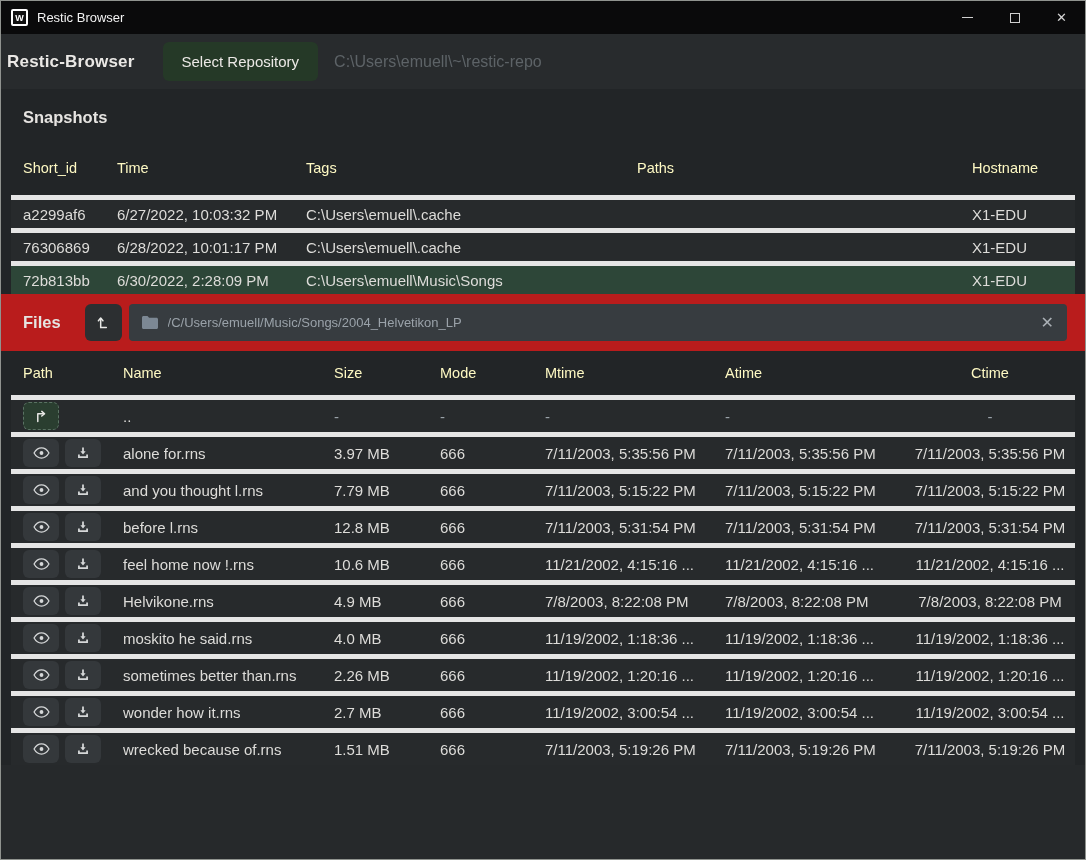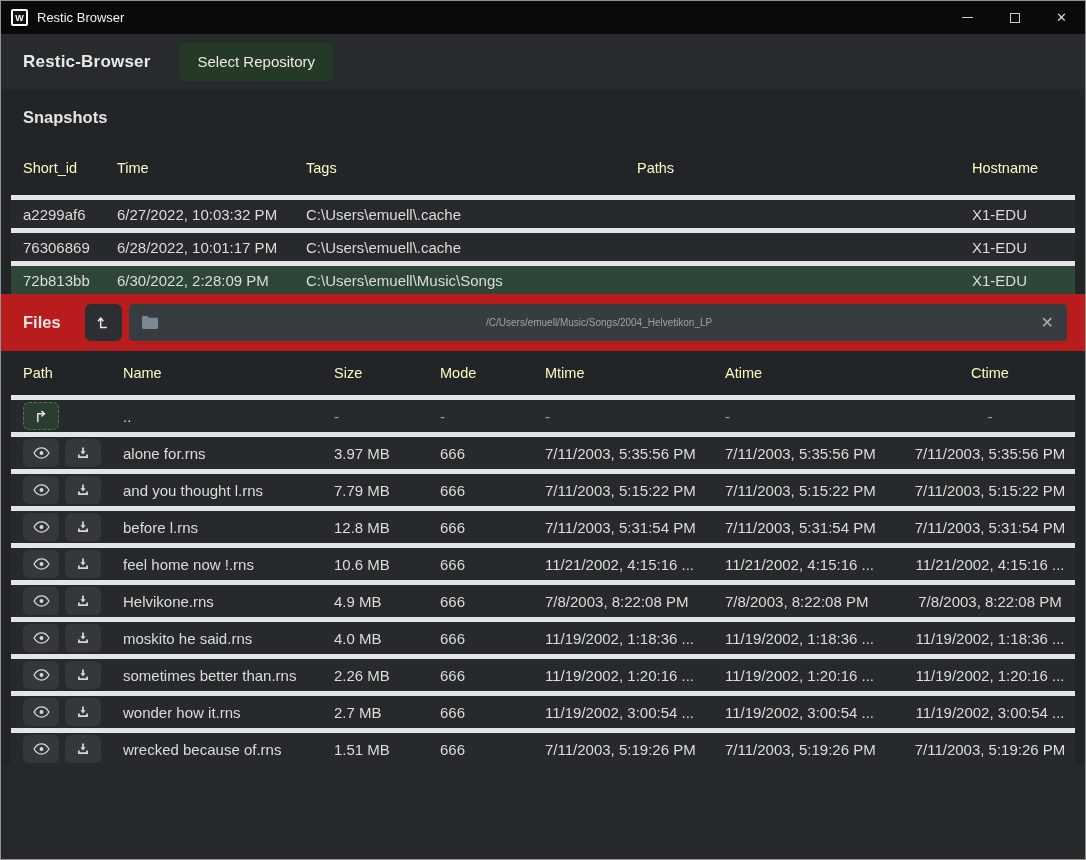--- a/index.html
+++ b/index.html
@@ -14,21 +14,21 @@
   .app-icon{width:17px;height:17px;background:#111;border:2px solid #fff;border-radius:2px;
     color:#fff;font-weight:800;font-size:9px;display:flex;align-items:center;justify-content:center;}
   .titlebar-title{color:#f2f2f2;font-size:13px;}
   .window-controls{display:flex;height:100%;}
   .win-btn{width:47px;height:100%;background:transparent;border:none;display:flex;
     align-items:center;justify-content:center;color:#cfcfcf;cursor:default;padding:0;}
   .min-glyph{display:block;width:11px;height:1px;background:#cfcfcf;}
   .max-glyph{display:block;width:10px;height:10px;border:1px solid #cfcfcf;background:transparent;}
   .close-glyph{font-size:13px;line-height:1;color:#d6d6d6;}
   
-  .toolbar{height:55px;background:#282b2d;display:flex;align-items:center;padding-left:22px;flex:0 0 auto;}
+  .toolbar{height:55px;background:#282b2d;display:flex;align-items:center;padding-left:6px;flex:0 0 auto;}
   .app-name{font-size:17px;font-weight:700;color:#eae8e5;letter-spacing:.2px;}
   .select-repo{margin-left:28px;background:#253927;color:#ece9e6;border:none;border-radius:6px;
     font-size:15px;font-weight:400;padding:11px 19px;cursor:default;}
   .repo-path{margin-left:16px;color:#5d6367;font-size:16px;}
   
   .band{background:#222527;display:flex;align-items:center;flex:0 0 auto;}
   .band.snapshots-band{height:57px;padding-left:22px;}
   .band-title{font-size:16.5px;font-weight:700;color:#e6e4e1;text-align:center;}
   
   .table-wrap{background:#222527;flex:0 0 auto;}
@@ -44,21 +44,21 @@
   .snap-gap{height:5px;background:#222527;}
   
   .files-bar{height:57px;background:#b91c1c;display:flex;align-items:center;
     padding:0 18px 0 22px;flex:0 0 auto;}
   .files-label{font-size:16.5px;font-weight:700;color:#e6e4e1;}
   .root-btn{width:37px;height:37px;margin-left:24px;background:#2c2f31;border:none;border-radius:6px;
     color:#e8e8e6;display:flex;align-items:center;justify-content:center;cursor:default;flex:0 0 auto;}
   .path-input{flex:1;margin-left:7px;height:37px;background:#373c40;border-radius:4px;
     display:flex;align-items:center;padding:0 13px;gap:10px;}
   .folder-icon{color:#7c8894;display:flex;align-items:center;flex:0 0 auto;}
-  .path-text{color:#9aa2a9;font-size:10px;flex:1;white-space:nowrap;overflow:hidden;text-align:center;}
+  .path-text{color:#9aa2a9;font-size:13px;flex:1;white-space:nowrap;overflow:hidden;}
   .clear-btn{background:none;border:none;color:#aab0b5;font-size:16px;line-height:1;
     padding:0;cursor:default;flex:0 0 auto;}
   
   .fc0{width:100px;}.fc1{width:211px;}.fc2{width:106px;}.fc3{width:105px;}
   .fc4{width:180px;}.fc5{width:180px;}.fc6{flex:1;text-align:center;}
   .file-row{height:37px;}
   .actions{display:flex;gap:6px;align-items:center;}
   .act-btn{width:36px;height:28px;background:#34383b;border:none;border-radius:6px;
     color:#d6d8d9;display:flex;align-items:center;justify-content:center;cursor:default;padding:0;}
   .parent-btn{width:36px;height:28px;background:#2a3e30;border:1px dashed #5a7263;border-radius:6px;
@@ -86,20 +86,21 @@
       </button>
       <button class="win-btn">
         <span class="close-glyph">✕</span>
       </button>
     </div>
   </div>
 
   <div class="toolbar">
     <span class="app-name">Restic-Browser</span>
     <button class="select-repo">Select Repository</button>
+    <span class="repo-path">C:\Users\emuell\~\restic-repo</span>
   </div>
 
   <div class="band snapshots-band">
     <span class="band-title">Snapshots</span>
   </div>
 
   <div class="table-wrap">
     <div class="table">
       <div class="thead">
         <div class="cell sc0">Short_id</div>

